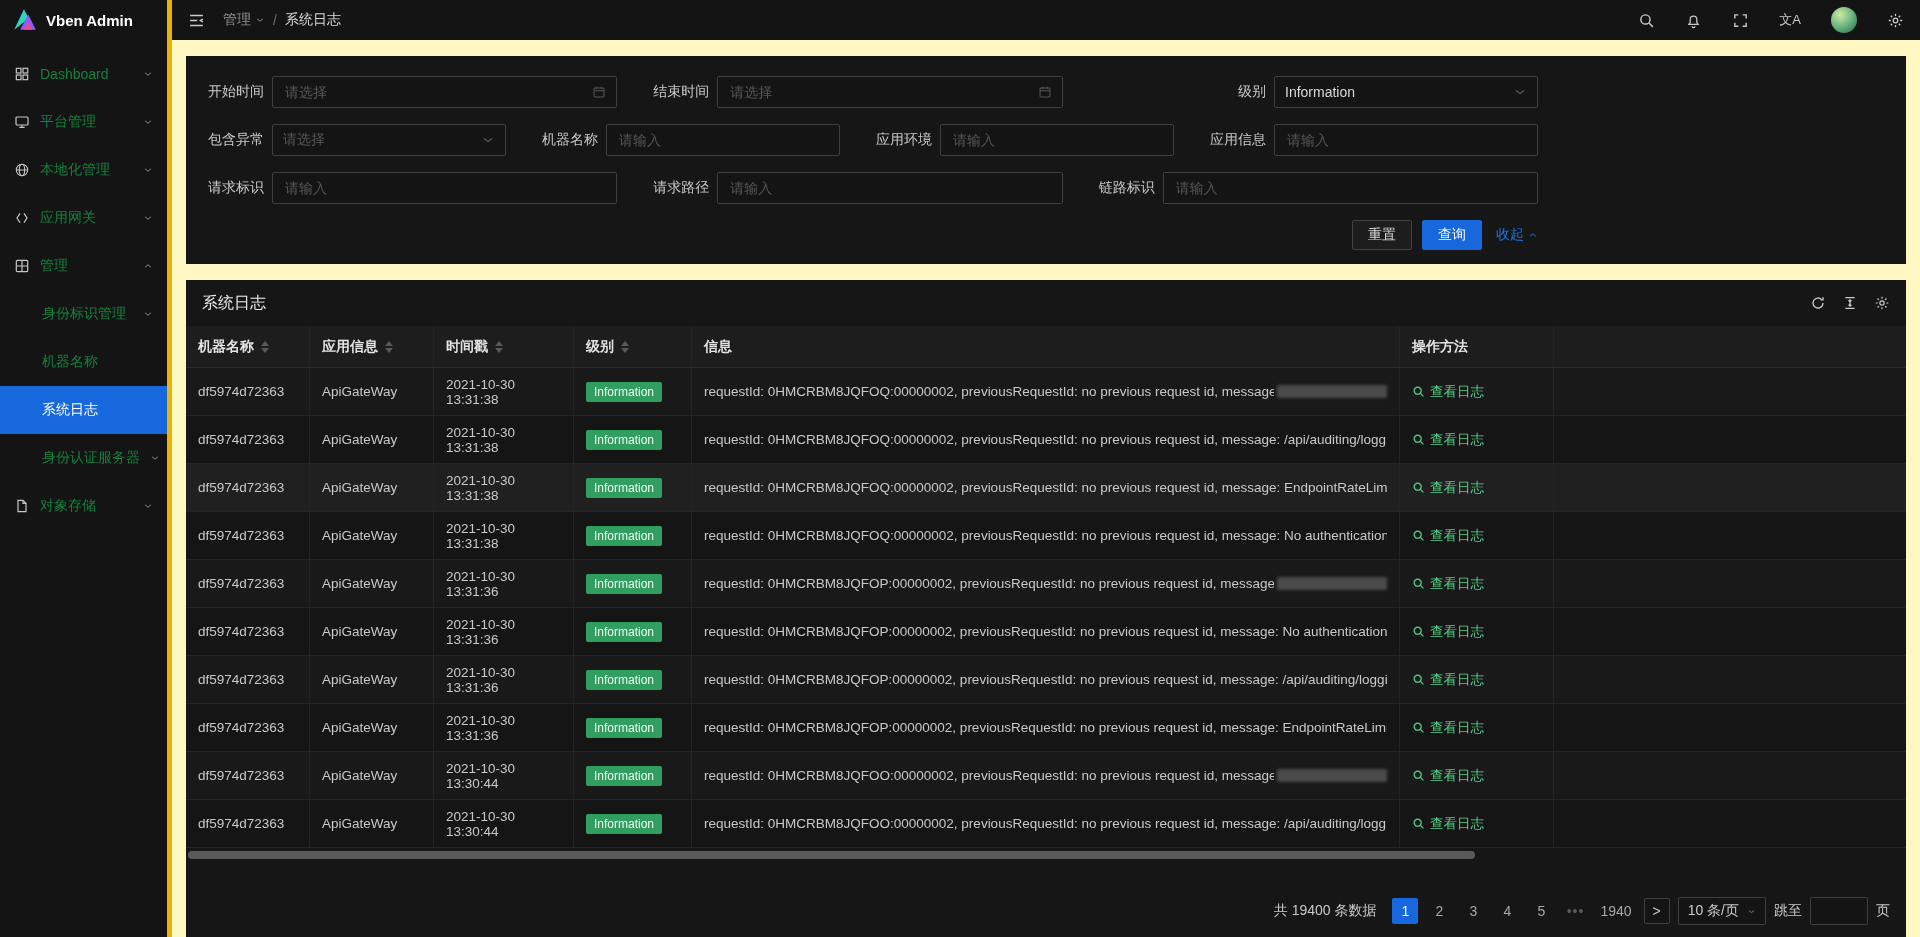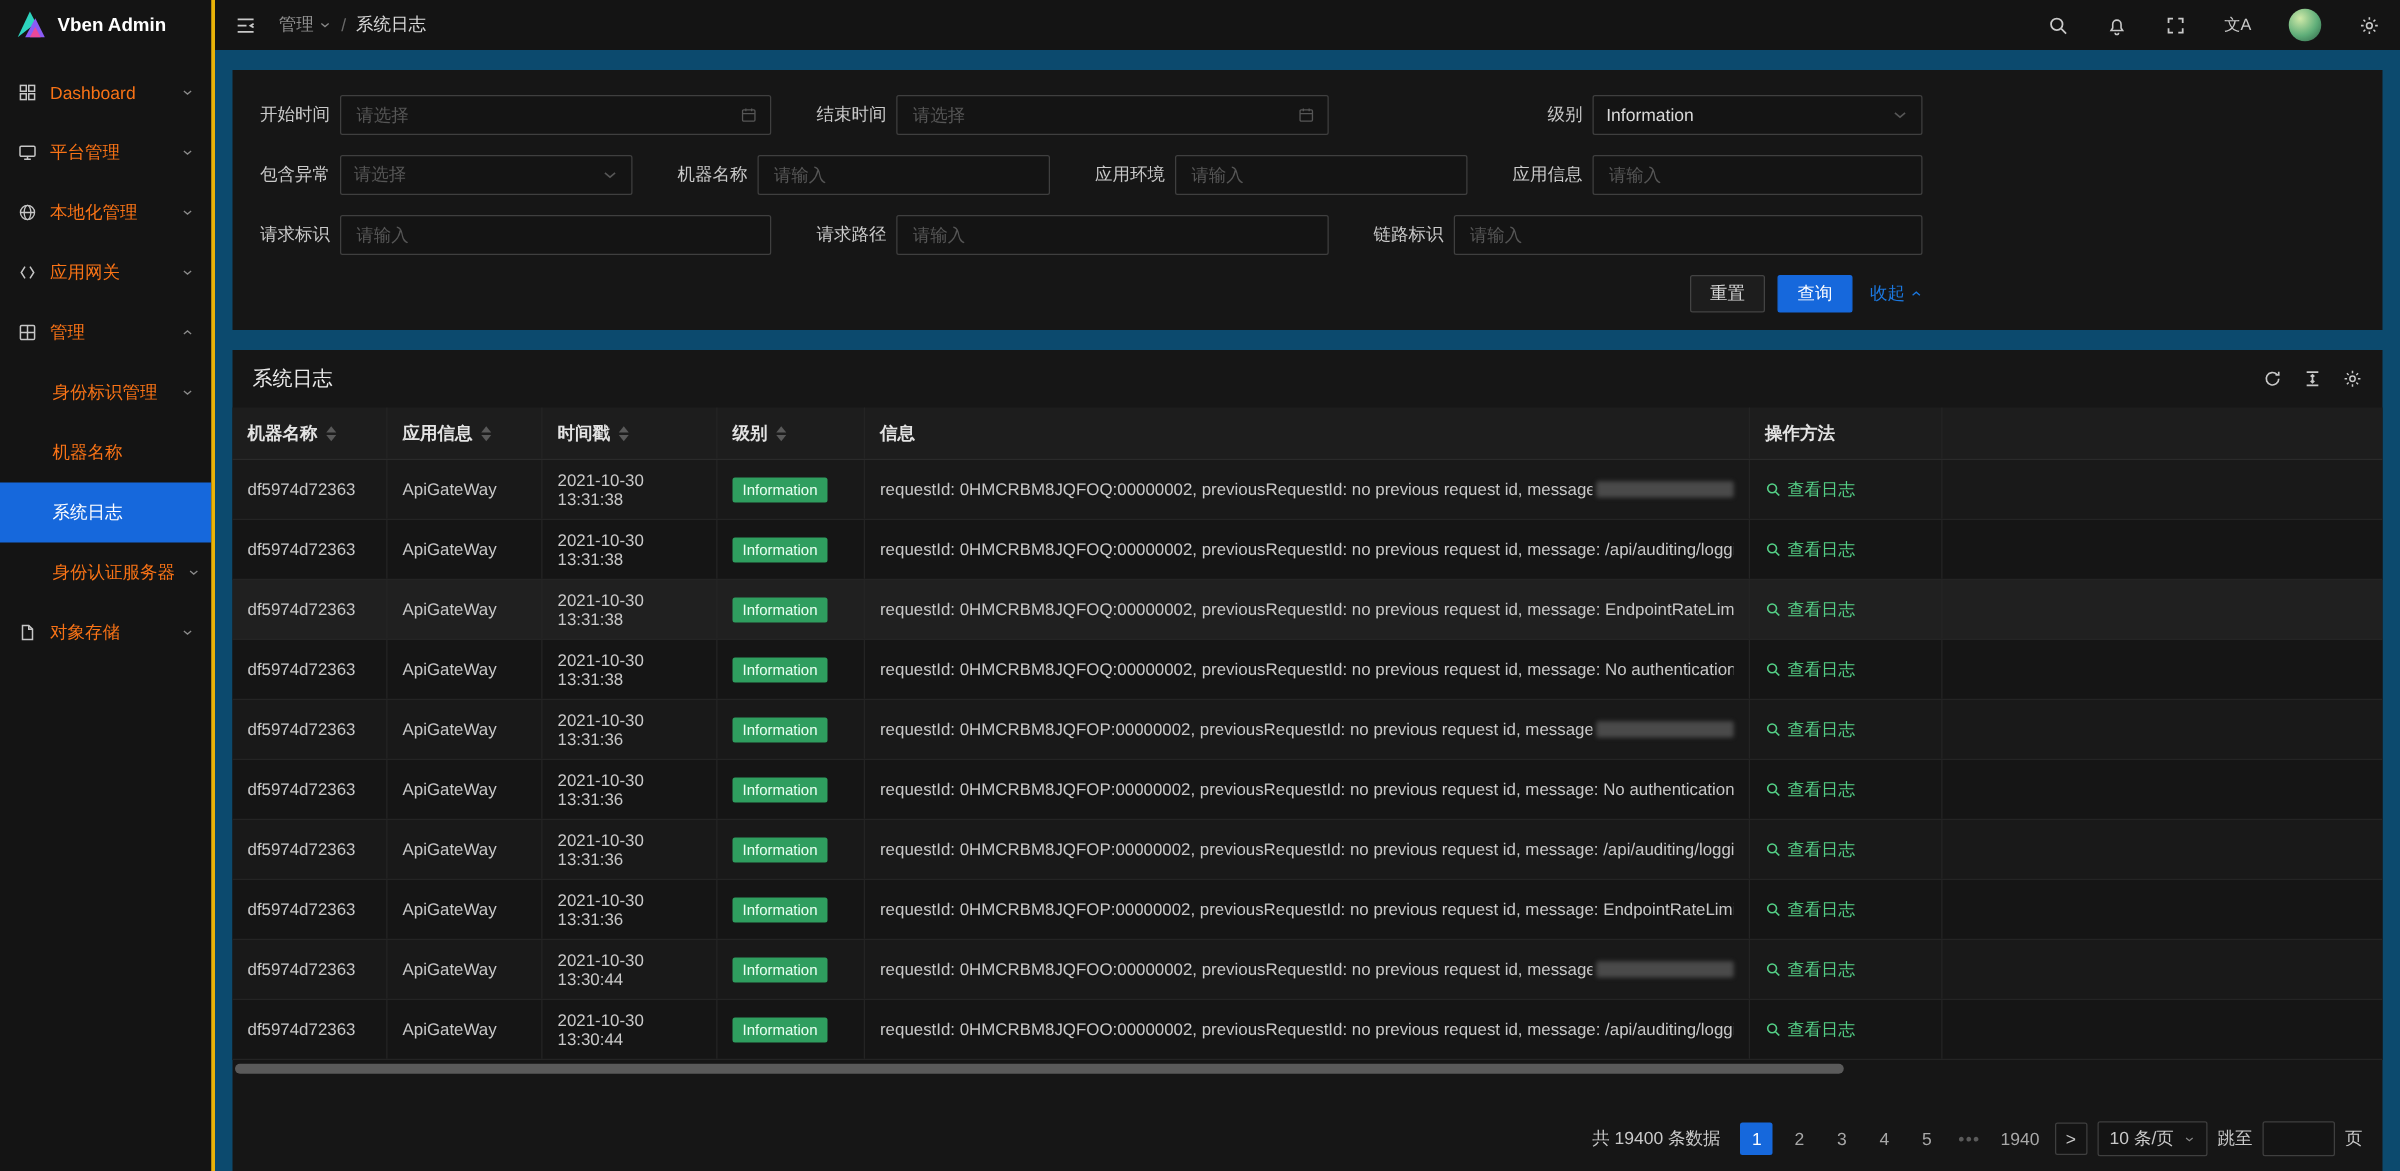--- a/index.html
+++ b/index.html
@@ -2,27 +2,27 @@
 <html><head>
 <meta charset="utf-8">
 <style>
   *{box-sizing:border-box}
   html,body{margin:0;padding:0}
   body{width:1920px;height:937px;overflow:hidden;background:#0c0c0c;color:#c9c9c9;
        font-family:"Liberation Sans","DejaVu Sans",sans-serif;font-size:14px}
   .app{display:flex;width:100%;height:100%}
 
   
-  .sidebar{width:172px;min-width:172px;background:#141414;border-right:3px solid #eab308;
+  .sidebar{width:172px;min-width:172px;background:#141414;border-right:5px solid #eab308;
            display:flex;flex-direction:column;overflow:hidden}
   .logo{height:40px;display:flex;align-items:center;gap:8px;padding:0 12px;cursor:pointer}
   .logo-text{color:#fff;font-size:15px;font-weight:700;white-space:nowrap}
   .menu{flex:1;padding-top:10px}
   .menu-item{height:48px;display:flex;align-items:center;gap:10px;padding:0 14px;
-             color:#f97316;cursor:pointer;white-space:nowrap}
+             color:#15803d;cursor:pointer;white-space:nowrap}
   .mi-icon{display:flex;flex:none;color:#c6c6c6}
   .mi-icon svg{width:16px;height:16px}
   .chev{margin-left:auto;display:flex;color:#8a8a8a}
   .chev svg{width:10px;height:10px}
   .chev.up svg{transform:rotate(180deg)}
   .submenu .menu-item{padding-left:42px}
   .menu-item.active{background:#1668dc;color:#fff}
 
   
   .main{flex:1;display:flex;flex-direction:column;min-width:0}
@@ -33,21 +33,21 @@
   .bc-parent{color:#8f8f8f;display:flex;align-items:center;gap:4px;cursor:pointer}
   .bc-parent .chev{margin-left:0}
   .bc-sep{color:#6a6a6a}
   .bc-current{color:#d9d9d9}
   .topbar-right{margin-left:auto;display:flex;align-items:center;gap:30px}
   .locale{font-size:13px;color:#c9c9c9;cursor:pointer}
   .avatar{width:26px;height:26px;border-radius:50%;flex:none;cursor:pointer;
           background:radial-gradient(circle at 35% 30%,#cfe9a8,#5fae79 55%,#2b5f45)}
 
   
-  .content{flex:1;background:#0c4a6e;padding:16px 14px 0;display:flex;flex-direction:column;
+  .content{flex:1;background:#fef9c3;padding:16px 14px 0;display:flex;flex-direction:column;
            gap:16px;min-height:0}
   .panel{background:#161616}
 
   
   .filter-panel{padding:20px 16px 14px;flex:none}
   .form{width:1336px}
   .f-row{display:flex;margin-bottom:16px}
   .f-field{display:flex;align-items:center;padding-right:30px;min-width:0}
   .f-row .f-field:last-child{padding-right:0;margin-left:auto}
   .span8{width:33.33%}.span6{width:25%}

